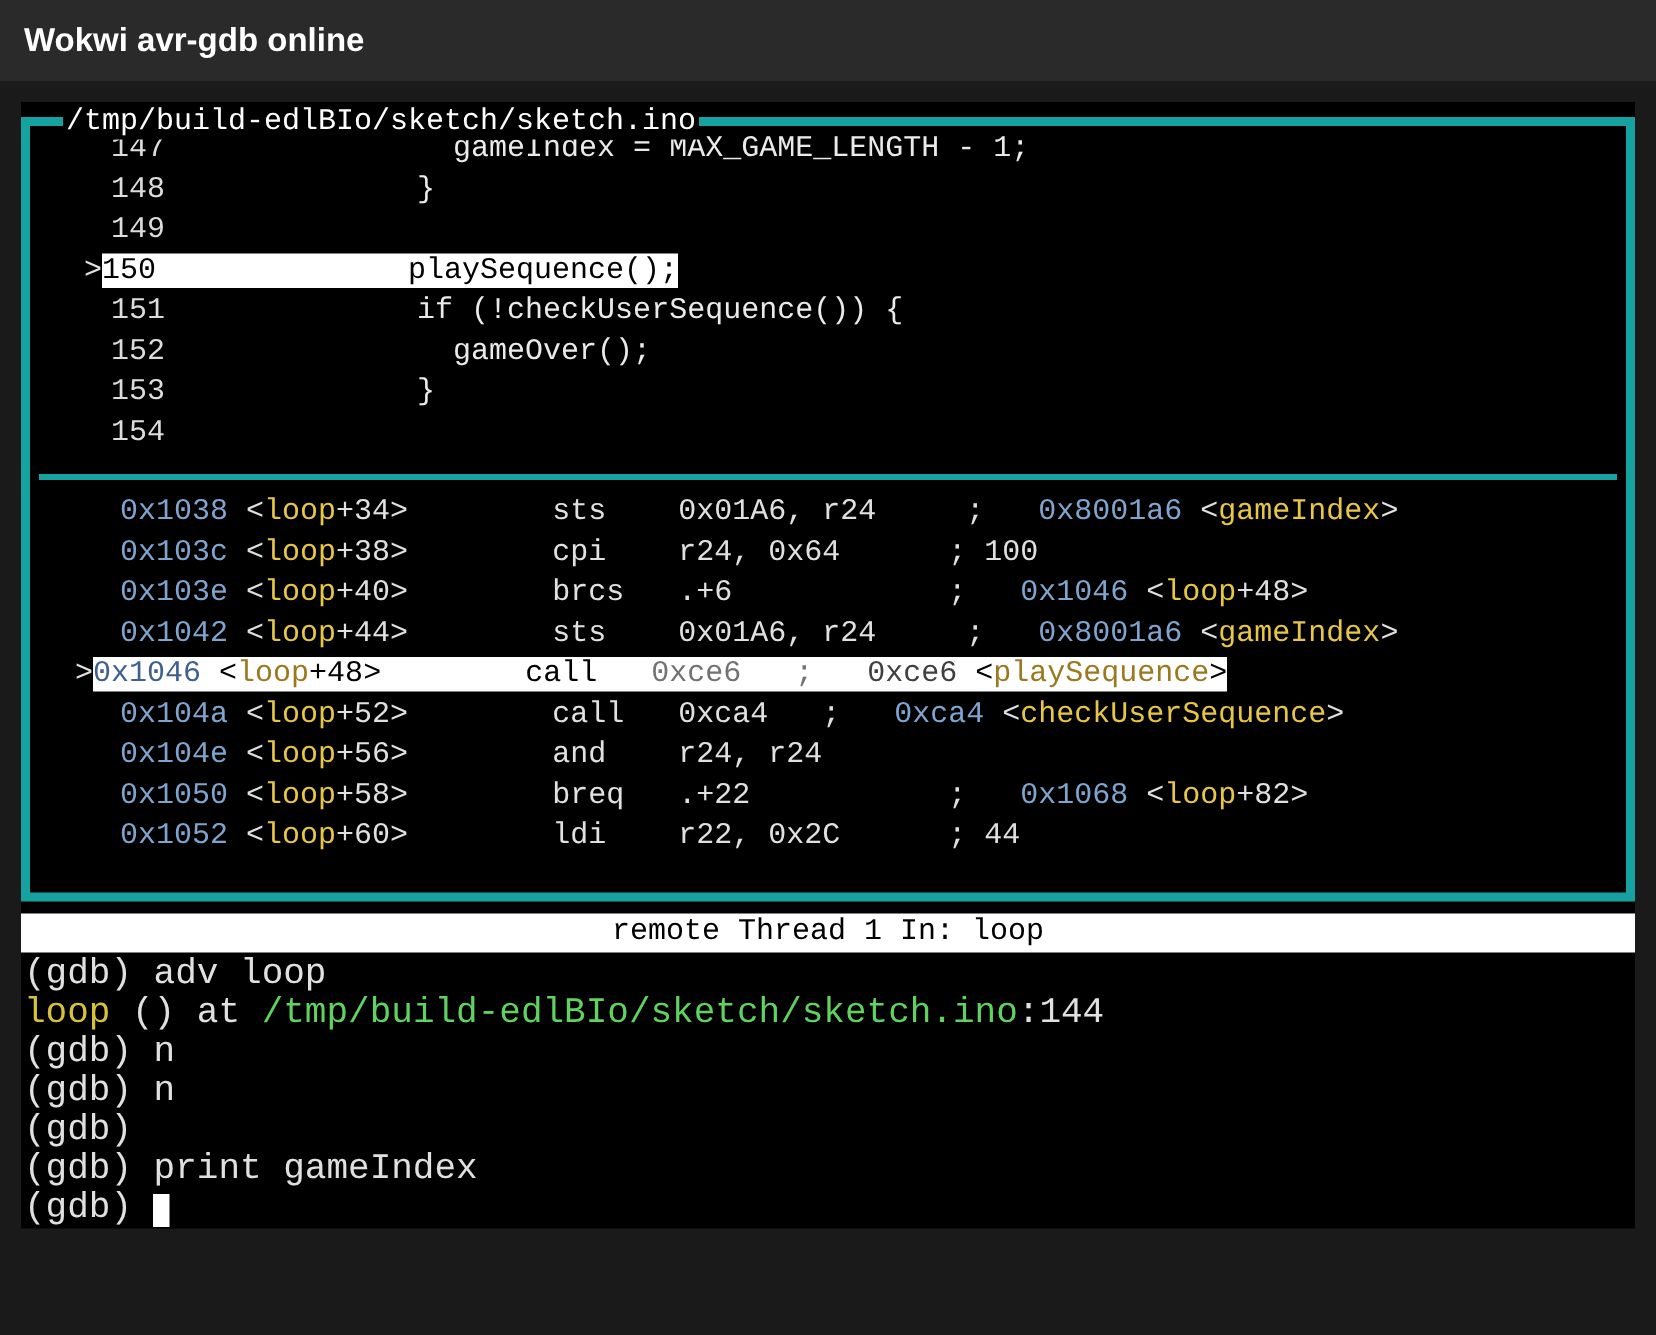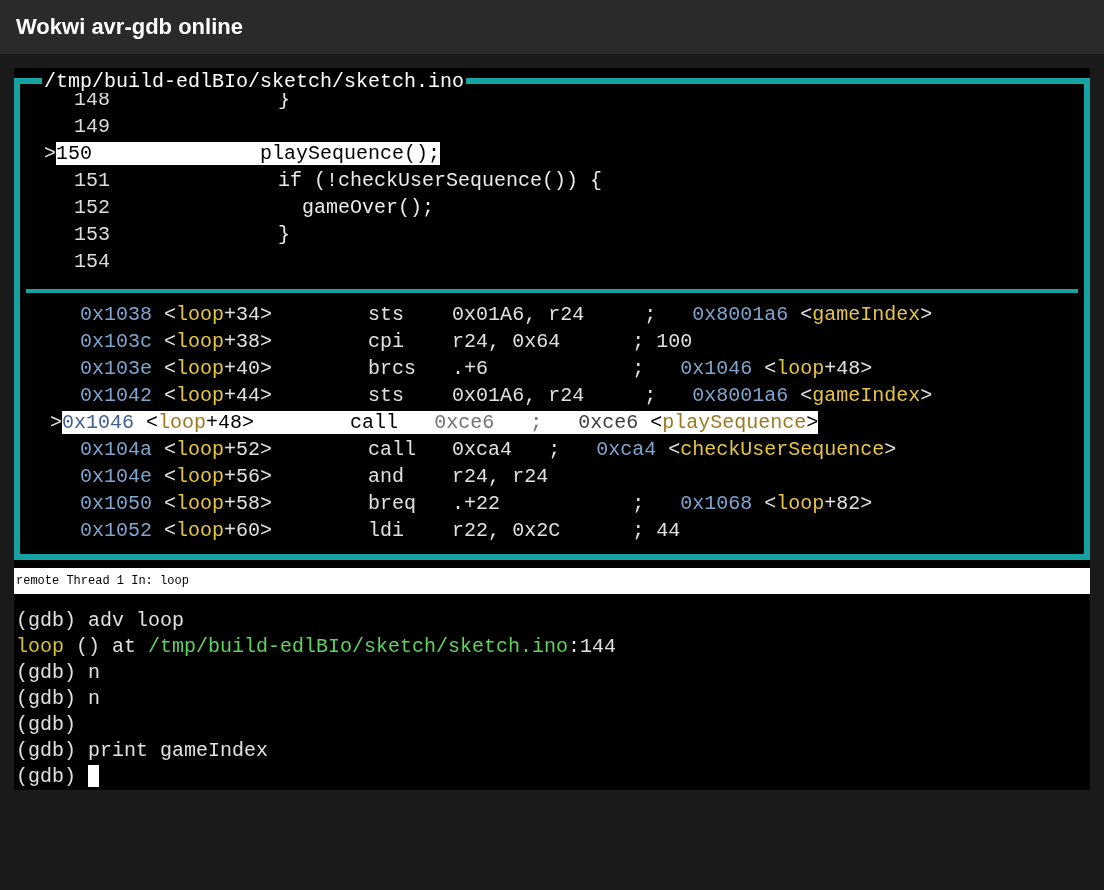--- a/index.html
+++ b/index.html
@@ -31,21 +31,21 @@
       font-size: 20px;
       line-height: 27px;
       white-space: pre;
       color: #eaeaea;
       padding-left: 18px;
     }
     .src-line .linum {
       color: #dcdcdc;
     }
     .src-line.current {
-      padding-left: 0;
+      padding-left: 12px;
       font-family: Liberation Mono, monospace;
     }
     .src-line .gt {
       color: #e0e0e0;
       display: inline-block;
     }
     .src-line .hl {
       background: #ffffff;
       color: #000000;
     }
@@ -70,31 +70,32 @@
     .asm-line .hlw .angle { color: #000; }
     .asm-line .hlw .funcname { color: #9a7a20; }
     .asm-line .hlw .op { color: #000; }
     .asm-line .hlw .args { color: #737373; }
     .asm-line .hlw .refaddr { color: #404040; }
     .asm-line .cmt { color: #e0e0e0; }
 
     .status-bar {
       background: #ffffff;
       color: #000000;
-      font-size: 12px;
+      font-size: 20px;
       line-height: 26px;
       white-space: pre;
       padding: 0 2px;
-      margin: 8px 0 12px 0;
+      margin: 8px 0 0 0;
+      text-align: center;
     }
     .console {
       padding: 2px 2px 0 2px;
     }
     .con-line {
-      font-size: 20px;
+      font-size: 24px;
       line-height: 26px;
       white-space: pre;
       color: #e0e0e0;
     }
     .con-line .green { color: #5fd25f; }
     .con-line .yellow { color: #d6c23a; }
     .cursor {
       display: inline-block;
       width: 11px;
       height: 22px;
@@ -131,31 +132,32 @@
 <div class="header">
   <span>Wokwi avr-gdb online</span>
 </div>
 
 <div class="main">
 
   <div class="outer">
     <div class="frame">
       <div class="frame-title">/tmp/build-edlBIo/sketch/sketch.ino</div>
       <div class="source-lines" id="source-lines">
+          <div class="src-line">   <span class="linum">147</span>                gameIndex = MAX_GAME_LENGTH - 1;</div>
           <div class="src-line">   <span class="linum">148</span>              }</div>
           <div class="src-line">   <span class="linum">149</span>  </div>
           <div class="src-line current"><span class="gt">  &gt;</span><span class="hl">150              playSequence();</span></div>
           <div class="src-line">   <span class="linum">151</span>              if (!checkUserSequence()) {</div>
           <div class="src-line">   <span class="linum">152</span>                gameOver();</div>
           <div class="src-line">   <span class="linum">153</span>              }</div>
           <div class="src-line">   <span class="linum">154</span>  </div>
         </div>
 
       <div class="nested-asm">
-        <div id="asm-lines" style="padding:8px 0 10px 0;">
+        <div id="asm-lines" style="padding:8px 0 24px 0;">
             <div class="asm-line">   <span class="addr">0x1038</span><span class="angle"> &lt;</span><span class="funcname">loop</span><span class="angle">+34&gt;</span><span class="op">        sts </span><span class="args">   0x01A6, r24</span><span class="cmt">     ;   </span><span class="refaddr">0x8001a6</span> <span class="angle">&lt;</span><span class="funcname">gameIndex</span><span class="angle">&gt;</span></div>
             <div class="asm-line">   <span class="addr">0x103c</span><span class="angle"> &lt;</span><span class="funcname">loop</span><span class="angle">+38&gt;</span><span class="op">        cpi </span><span class="args">   r24, 0x64 </span><span class="cmt">     ; 100</span></div>
             <div class="asm-line">   <span class="addr">0x103e</span><span class="angle"> &lt;</span><span class="funcname">loop</span><span class="angle">+40&gt;</span><span class="op">        brcs</span><span class="args">   .+6       </span><span class="cmt">     ;   </span><span class="refaddr">0x1046</span> <span class="angle">&lt;</span><span class="funcname">loop</span><span class="angle">+48&gt;</span></div>
             <div class="asm-line">   <span class="addr">0x1042</span><span class="angle"> &lt;</span><span class="funcname">loop</span><span class="angle">+44&gt;</span><span class="op">        sts </span><span class="args">   0x01A6, r24</span><span class="cmt">     ;   </span><span class="refaddr">0x8001a6</span> <span class="angle">&lt;</span><span class="funcname">gameIndex</span><span class="angle">&gt;</span></div>
             <div class="asm-line current">  <span class="gt">&gt;</span><span class="hlw"><span class="addr">0x1046</span><span class="angle"> &lt;</span><span class="funcname">loop</span><span class="angle">+48&gt;</span><span class="op">        call</span><span class="args">   0xce6   ;   </span><span class="cmt"></span><span class="refaddr">0xce6</span> <span class="angle">&lt;</span><span class="funcname">playSequence</span><span class="angle">&gt;</span></span></div>
             <div class="asm-line">   <span class="addr">0x104a</span><span class="angle"> &lt;</span><span class="funcname">loop</span><span class="angle">+52&gt;</span><span class="op">        call</span><span class="args">   0xca4   ;   </span><span class="cmt"></span><span class="refaddr">0xca4</span> <span class="angle">&lt;</span><span class="funcname">checkUserSequence</span><span class="angle">&gt;</span></div>
             <div class="asm-line">   <span class="addr">0x104e</span><span class="angle"> &lt;</span><span class="funcname">loop</span><span class="angle">+56&gt;</span><span class="op">        and </span><span class="args">   r24, r24</span><span class="cmt"></span></div>
             <div class="asm-line">   <span class="addr">0x1050</span><span class="angle"> &lt;</span><span class="funcname">loop</span><span class="angle">+58&gt;</span><span class="op">        breq</span><span class="args">   .+22      </span><span class="cmt">     ;   </span><span class="refaddr">0x1068</span> <span class="angle">&lt;</span><span class="funcname">loop</span><span class="angle">+82&gt;</span></div>
             <div class="asm-line">   <span class="addr">0x1052</span><span class="angle"> &lt;</span><span class="funcname">loop</span><span class="angle">+60&gt;</span><span class="op">        ldi </span><span class="args">   r22, 0x2C </span><span class="cmt">     ; 44</span></div>
           </div>

